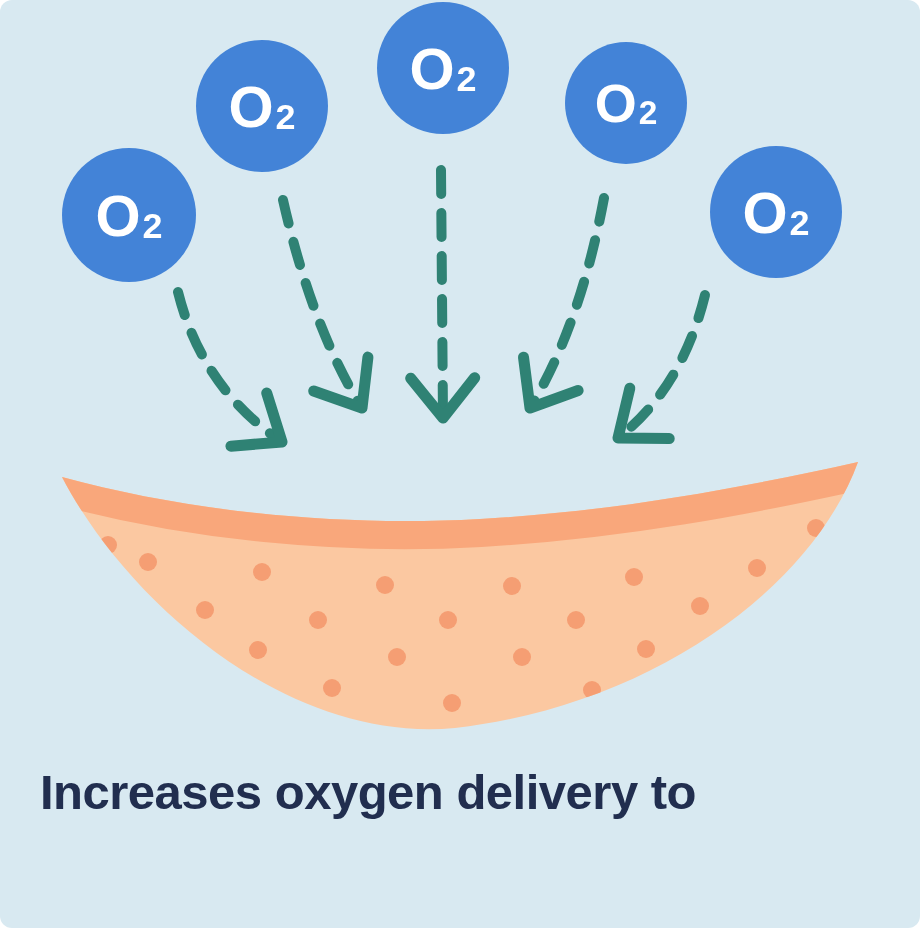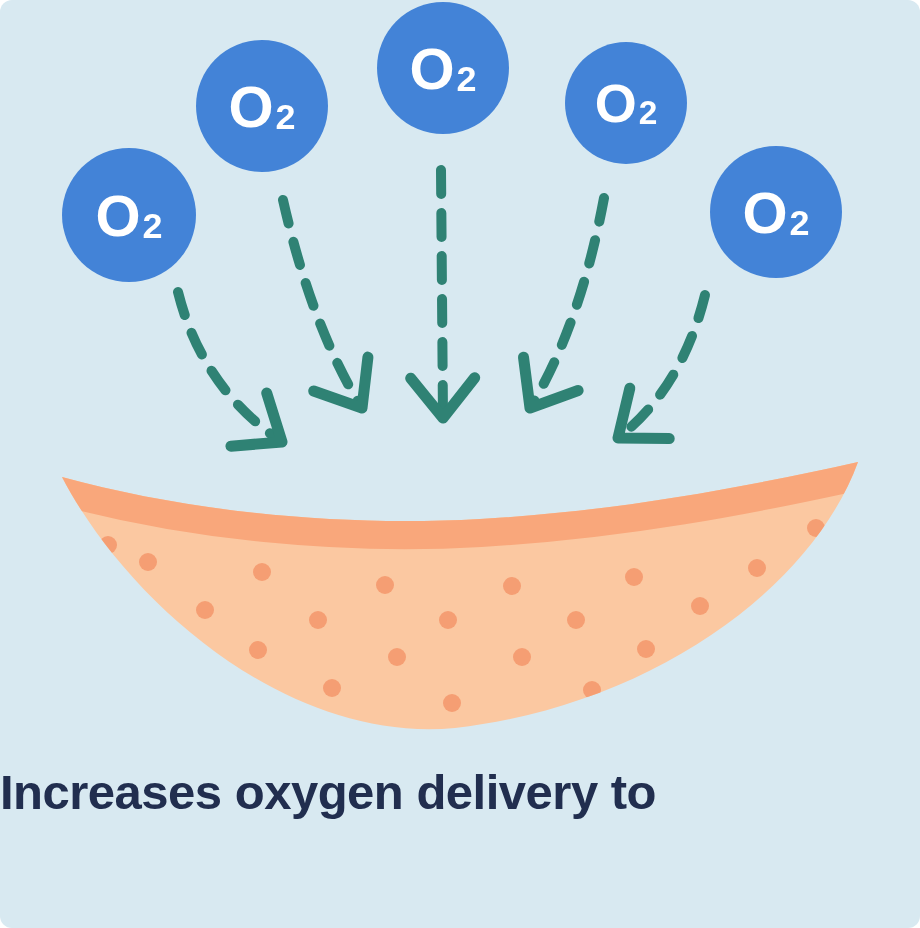--- a/index.html
+++ b/index.html
@@ -50,21 +50,21 @@
   .arrow-path{
     fill:none;
     stroke:var(--arrow);
     stroke-width:10;
     stroke-linecap:round;
     stroke-dasharray:24 19;
   }
   .caption{
     position:absolute;
     left:0;top:760px;width:736px;
-    text-align:left;
+    text-align:center;
     color:var(--caption);
     font-weight:700;
     font-size:49px;
     line-height:1.32;
     letter-spacing:-0.5px;
   }
 </style>
 </head>
 <body>
 

